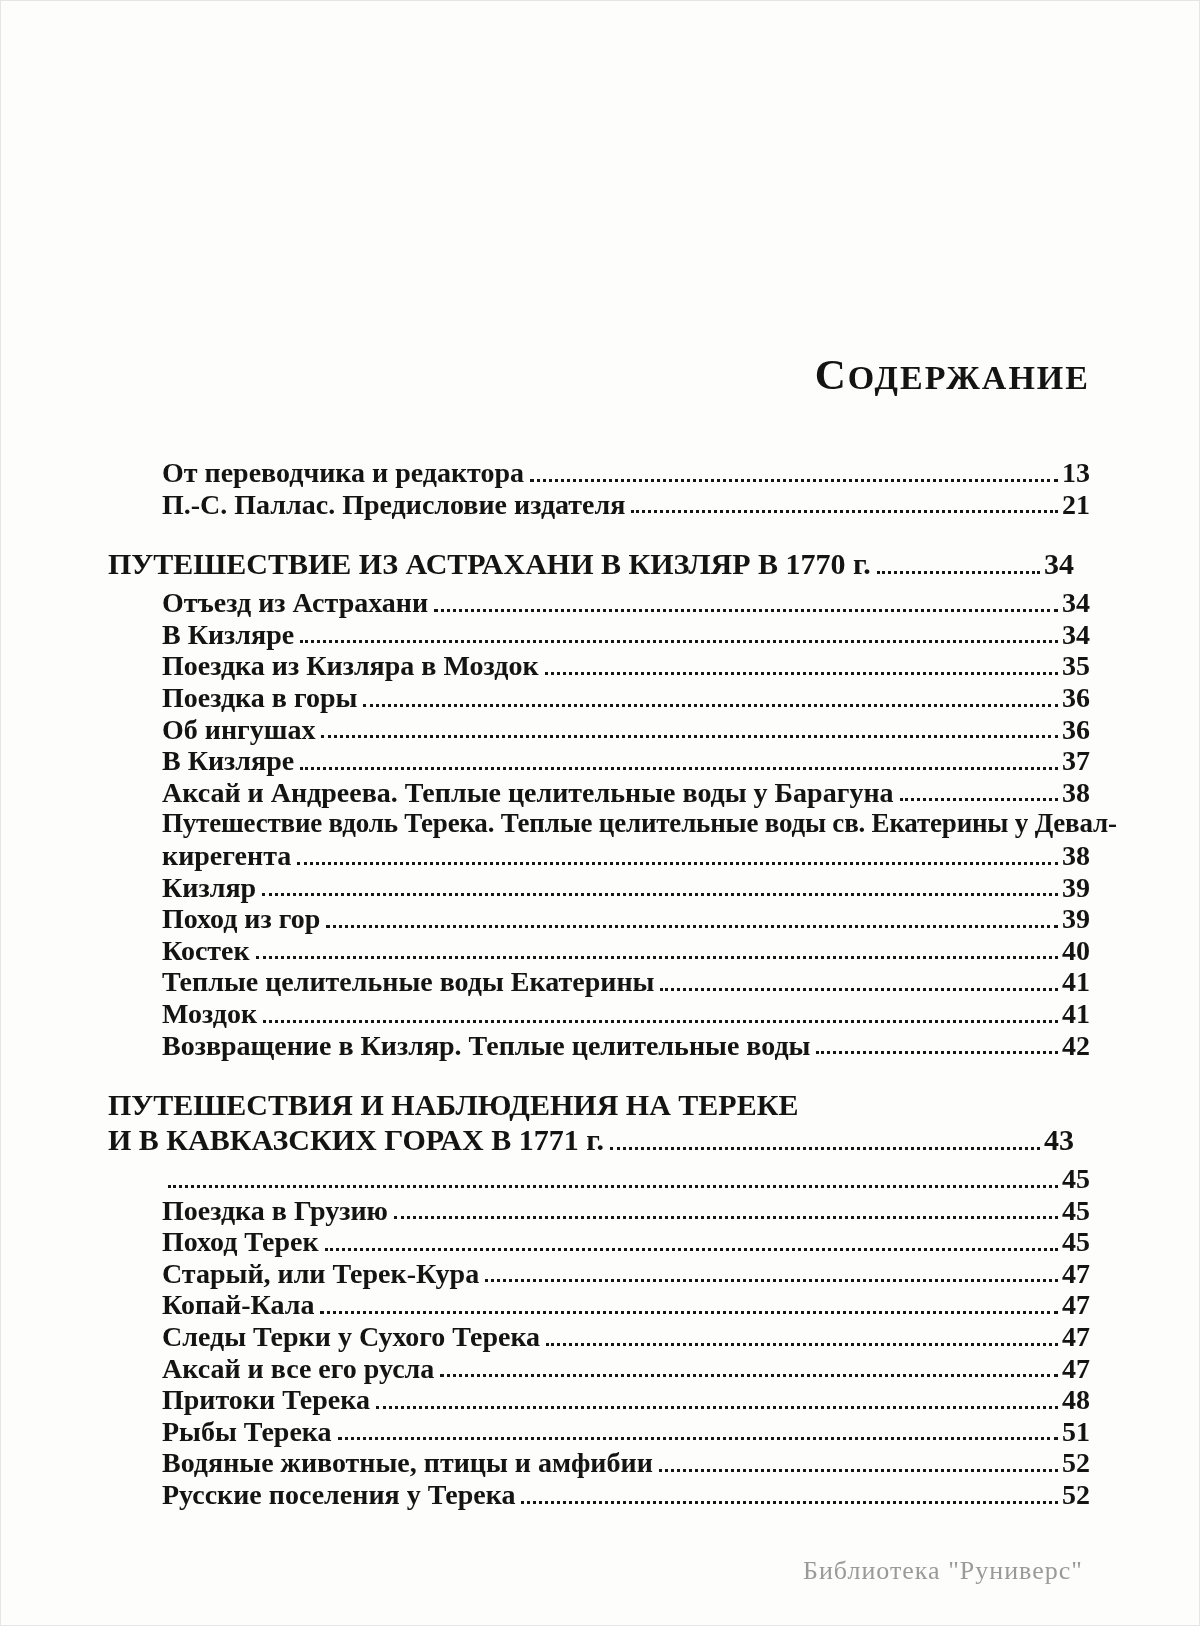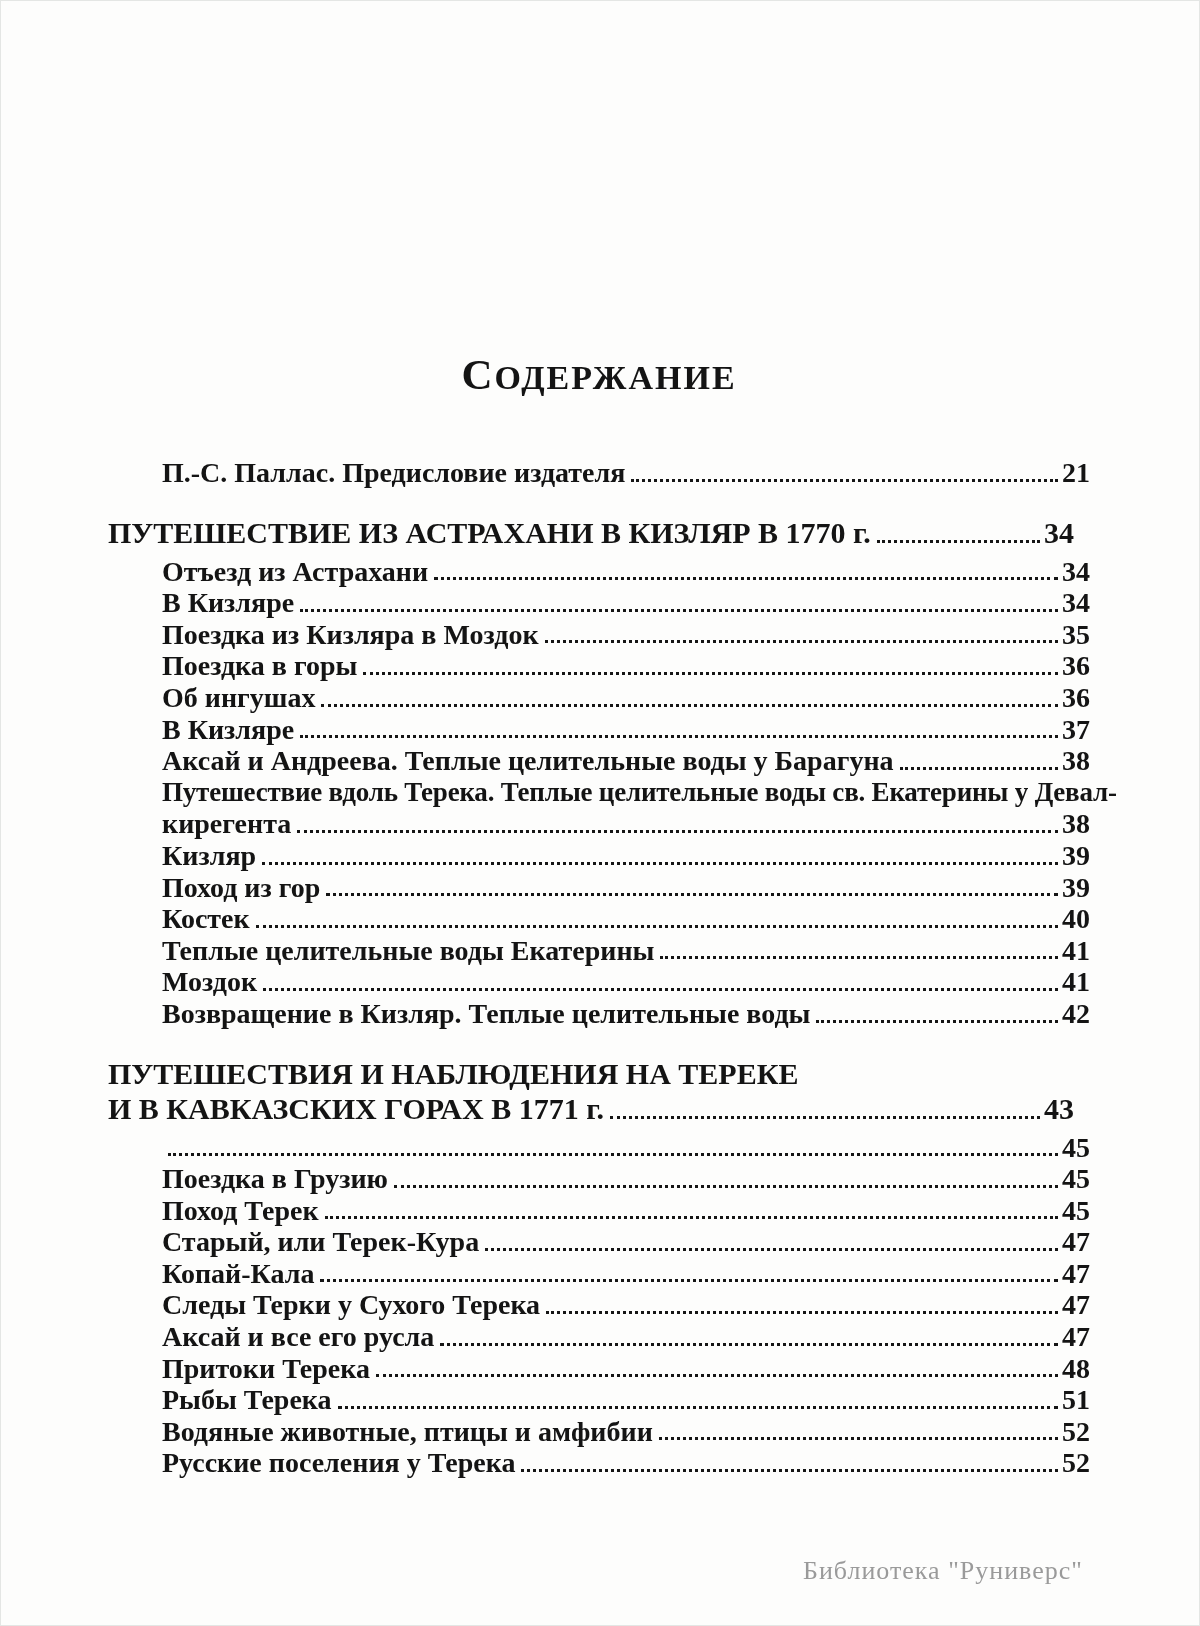--- a/index.html
+++ b/index.html
@@ -10,21 +10,21 @@
     font-family: "Liberation Serif", "DejaVu Serif", serif;
     color: var(--ink, #141414);
   }
   .page {
     position: relative; width: 1200px; height: 1626px; overflow: hidden;
     outline: 1px solid #e4e6e4; outline-offset: -1px;
     background: var(--paper, #fdfdfc);
   }
   .content { position: absolute; left: 108px; top: 0; width: 982px; }
   .page-title {
-    margin: 352px 0 0 0; text-align: center;
+    margin: 352px 0 0 0; text-align: right;
     font-size: 34px; line-height: 46px; font-weight: bold; letter-spacing: 2px;
   }
   .page-title::first-letter { font-size: 43px; }
   .toc { margin-top: 56px; }
   .toc-row {
     display: flex; align-items: baseline;
     font-size: 28px; font-weight: bold; line-height: 31.6px;
     white-space: nowrap;
   }
   .toc-items .toc-row { padding-left: 54px; }
@@ -47,20 +47,25 @@
 </head>
 <body>
 
 <div class="page">
   <div class="content">
     <h1 class="page-title">СОДЕРЖАНИЕ</h1>
     <div class="toc">
         <section class="toc-section">
           <div class="toc-items">
             <div class="toc-row item-row">
+              <span class="row-label">От переводчика и редактора</span>
+              <span class="dots"></span>
+              <span class="page-num">13</span>
+            </div>
+            <div class="toc-row item-row">
               <span class="row-label">П.-С. Паллас. Предисловие издателя</span>
               <span class="dots"></span>
               <span class="page-num">21</span>
             </div>
           </div>
         </section>
         <section class="toc-section">
           <div class="section-heading">
             <div class="toc-row heading-row">
               <span class="row-label">ПУТЕШЕСТВИЕ ИЗ АСТРАХАНИ В КИЗЛЯР В 1770 г.</span>

